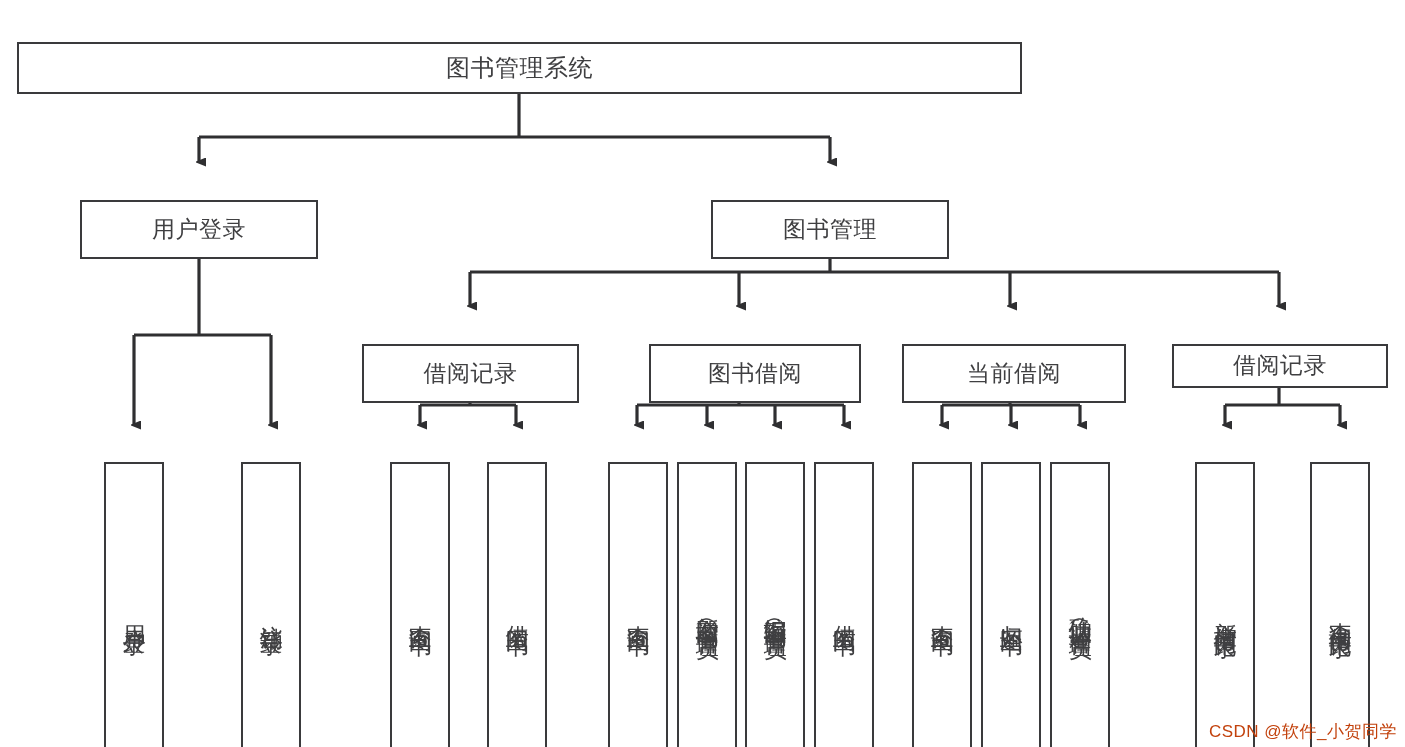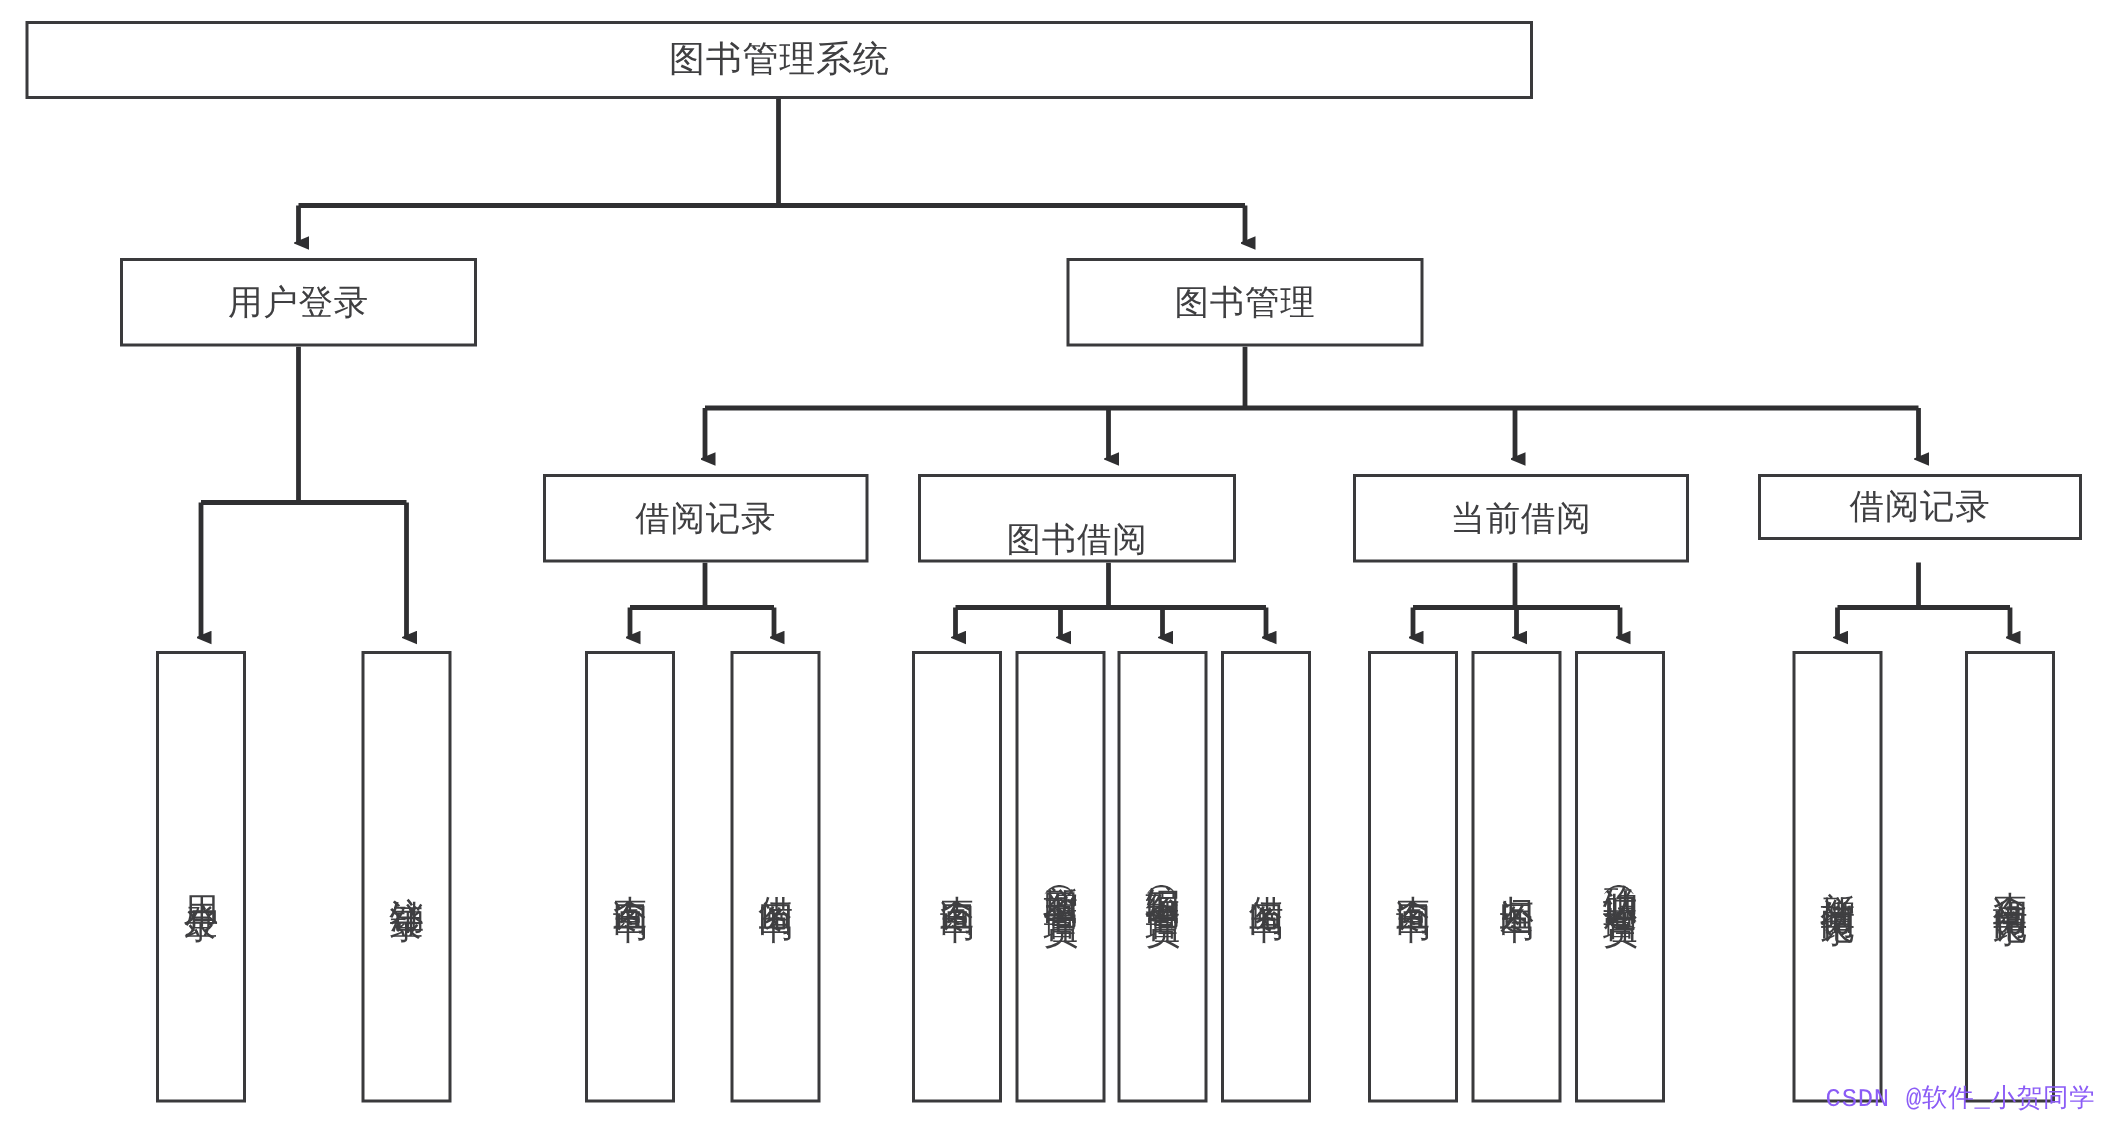--- a/index.html
+++ b/index.html
@@ -29,20 +29,21 @@
   .node {
     position: absolute;
     box-sizing: border-box;
     background: #ffffff;
     border: 2px solid #3a3a3c;
     display: flex;
     align-items: center;
     justify-content: center;
     color: #3f3f41;
     z-index: 2;
+    margin-top: 28px;
   }
   .node .label {
     display: block;
     text-align: center;
     line-height: 1.18;
     letter-spacing: 0.5px;
   }
   
   .node.h .label {
     font-size: 23px;
@@ -63,25 +64,25 @@
     font-size: 23px;
     line-height: 1.1;
     letter-spacing: 3px;
     max-height: 100%;
   }
   .watermark {
     position: absolute;
     right: 8px;
     bottom: 4px;
     font-size: 17px;
-    color: #8b5cf6;
+    color: #c2410c;
     letter-spacing: 0.5px;
     z-index: 5;
     white-space: nowrap;
-    font-family: Liberation Mono, monospace;
+    font-family: Liberation Sans, sans-serif;
   }
 </style>
 </head>
 <body>
 
 <div id="canvas">
 
   <svg id="wires" viewBox="0 0 1405 747" xmlns="http://www.w3.org/2000/svg">
     <defs>
       <marker id="arrow" markerWidth="10" markerHeight="10" refX="4.5" refY="7" orient="auto" markerUnits="userSpaceOnUse">
@@ -140,21 +141,21 @@
   <div class="node h" style="left:80px; top:172px; width:238px; height:59px;">
     <span class="label">用户登录</span>
   </div>
   <div class="node h" style="left:711px; top:172px; width:238px; height:59px;align-items:center;">
     <span class="label">图书管理</span>
   </div>
 
   <div class="node h" style="left:362px; top:316px; width:217px; height:59px;">
     <span class="label">借阅记录</span>
   </div>
-  <div class="node h" style="left:612px; top:316px; width:212px; height:59px;align-items:flex-end;">
+  <div class="node h" style="left:649px; top:316px; width:212px; height:59px;">
     <span class="label">图书借阅</span>
   </div>
   <div class="node h" style="left:902px; top:316px; width:224px; height:59px;">
     <span class="label">当前借阅</span>
   </div>
   <div class="node h" style="left:1172px; top:316px; width:216px; height:44px;">
     <span class="label">借阅记录</span>
   </div>
 
   <div class="node v" style="left:104px; top:434px; width:60px; height:301px;">

